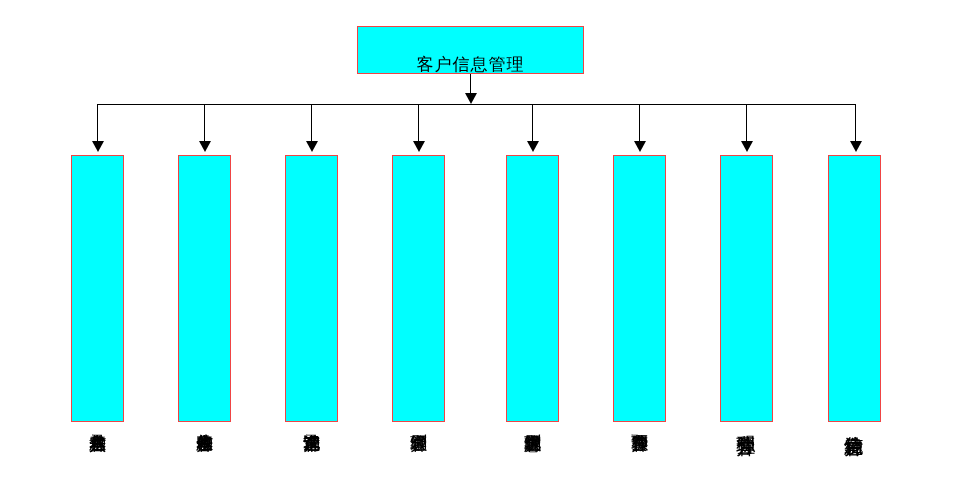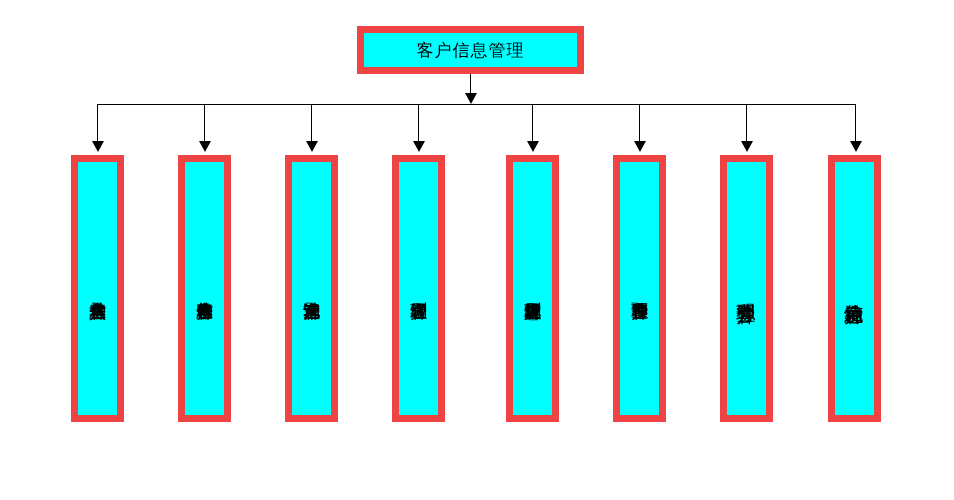--- a/index.html
+++ b/index.html
@@ -17,23 +17,23 @@
     height: 500px;
     background: #ffffff;
     overflow: hidden;
   }
 
   
   .node {
     position: absolute;
     box-sizing: border-box;
     background: #00ffff;
-    border: 7px solid #ef4444;
+    border: 1px solid #ef4444;
     display: flex;
-    align-items: center;
+    align-items: flex-end;
     justify-content: center;
   }
   .node-root {
     left: 357px;
     top: 26px;
     width: 227px;
     height: 48px;
   }
   .node-root .node-label {
     font-size: 17px;

